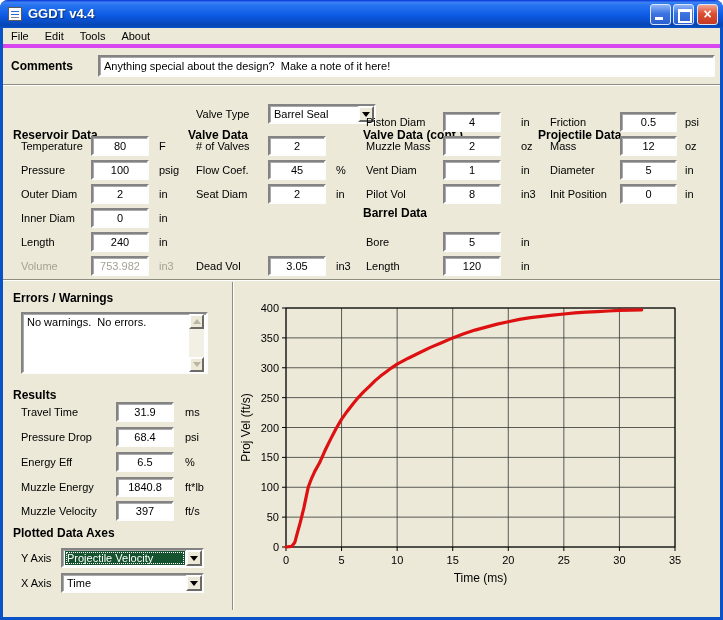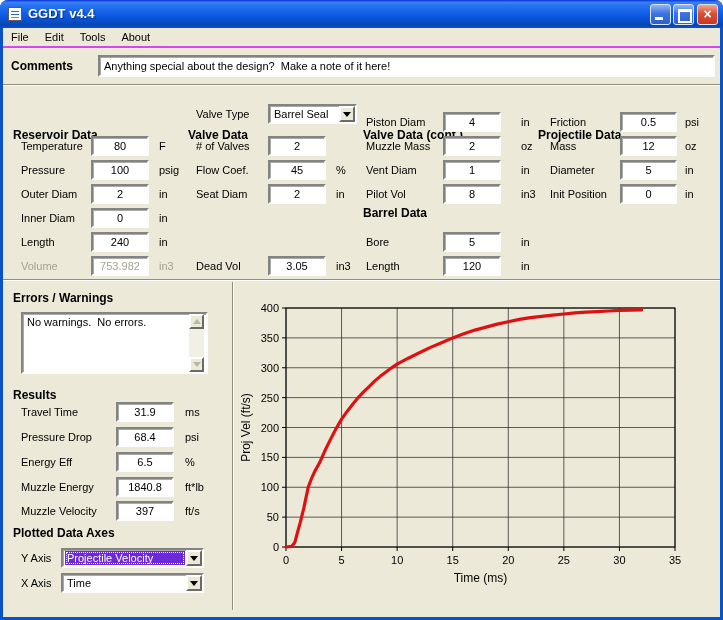--- a/index.html
+++ b/index.html
@@ -16,47 +16,47 @@
   .app-icon:before{content:"";position:absolute;left:2px;top:3px;width:8px;height:1px;background:#2a6ad4;box-shadow:0 3px 0 #2a6ad4,0 6px 0 #8a8a8a;}
   .title-text{position:absolute;left:28px;top:6px;font-size:13px;font-weight:bold;text-shadow:1px 1px 1px #05337a;}
   .winbtn{position:absolute;top:4px;width:21px;height:21px;border:1px solid #dce6fa;border-radius:3px;color:#fff;}
   .winbtn.min{right:52px;background:linear-gradient(180deg,#8fb4f8,#3c74e0 45%,#2a5fd0);}
   .winbtn.max{right:29px;background:linear-gradient(180deg,#8fb4f8,#3c74e0 45%,#2a5fd0);}
   .winbtn.close{right:5px;background:linear-gradient(180deg,#f3a693,#dd4f33 45%,#c53b22);
     font-size:14px;font-weight:bold;text-align:center;line-height:18px;}
   .winbtn.min:before{content:"";position:absolute;left:4px;bottom:4px;width:8px;height:3px;background:#fff;}
   .winbtn.max:before{content:"";position:absolute;left:4px;top:4px;width:10px;height:9px;border:2px solid #fff;border-top-width:3px;}
   
-  .menubar{position:absolute;left:0;top:28px;width:717px;height:20px;background:#ece9d8;display:flex;align-items:center;border-bottom:2px solid #d946ef;}
+  .menubar{position:absolute;left:0;top:28px;width:717px;height:20px;background:#ece9d8;display:flex;align-items:center;border-bottom:4px solid #d946ef;}
   .menu-item{font-size:11px;color:#000;padding:0 8px;line-height:19px;}
   
   .blabel{font-weight:bold;font-size:12px;color:#000;}
   .sunken{background:#fff;border:2px solid;border-color:#838383 #fdfdfd #fdfdfd #838383;box-shadow:inset 1px 1px 0 rgba(64,64,64,.45);}
   .hdiv{position:absolute;left:0;width:717px;height:2px;border-top:1px solid #8f8d7f;border-bottom:1px solid #fff;}
   .vdiv{position:absolute;width:2px;border-left:1px solid #8f8d7f;border-right:1px solid #fff;}
   
   .comments-label{position:absolute;left:8px;top:59px;}
   .comments-input{position:absolute;left:95px;top:55px;width:617px;height:22px;font-size:11px;font-family:"Liberation Sans",sans-serif;padding:0 4px;}
   
   .sect{position:absolute;top:88px;height:190px;}
   .sect-title{position:absolute;left:0;top:0;margin-top:40px;}
   .fr{position:absolute;left:0;right:0;height:22px;}
   .fl,.fu{position:absolute;top:4px;font-size:11px;color:#000;white-space:nowrap;}
   .fi{position:absolute;top:0;height:20px;font-size:11px;font-family:"Liberation Sans",sans-serif;text-align:center;padding:0;}
   .fr.dis .fl,.fr.dis .fi{color:#a5a294;}
   .combo{position:absolute;top:0;height:20px;background:#fff;border:2px solid;border-color:#838383 #fdfdfd #fdfdfd #838383;box-shadow:inset 1px 1px 0 rgba(64,64,64,.45);}
   .ct{position:absolute;left:4px;top:1px;right:19px;font-size:11px;line-height:14px;white-space:nowrap;overflow:hidden;}
   .cb{position:absolute;right:0;top:0;bottom:0;width:16px;background:#ece9d8;border:2px solid;border-color:#fdfdfd #6c6a64 #6c6a64 #fdfdfd;display:flex;align-items:center;justify-content:center;}
   .tri{width:0;height:0;border:4px solid transparent;border-top:5px solid #000;margin-top:4px;}
-  .combo.sel .ct{left:2px;right:17px;top:1px;bottom:1px;background:#6d28d9;color:#fff;padding-left:2px;outline:1px dotted #fff;outline-offset:-2px;}
+  .combo.sel .ct{left:2px;right:17px;top:1px;bottom:1px;background:#14532d;color:#fff;padding-left:2px;outline:1px dotted #fff;outline-offset:-2px;}
   
   #col-res{left:10px;width:178px;}
   #col-res .fl{left:8px;} #col-res .fi{left:78px;width:58px;text-align:center;} #col-res .fu{left:146px;} #col-res .combo{left:78px;width:89px;}
   #col-valve{left:185px;width:172px;}
-  #col-valve .fl{left:8px;} #col-valve .fi{left:80px;width:58px;} #col-valve .fu{left:148px;} #col-valve .combo{left:80px;width:89px;}
+  #col-valve .fl{left:8px;} #col-valve .fi{left:80px;width:58px;} #col-valve .fu{left:148px;} #col-valve .combo{left:80px;width:108px;}
   #col-vcont{left:360px;width:172px;}
   #col-vcont .fl{left:3px;} #col-vcont .fi{left:80px;width:58px;} #col-vcont .fu{left:158px;}
   #col-proj{left:535px;width:182px;}
   #col-proj .fl{left:12px;} #col-proj .fi{left:82px;width:57px;} #col-proj .fu{left:147px;}
   .calc-btn{position:absolute;left:12px;top:130px;width:159px;height:36px;background:#ece9d8;
     border:2px solid;border-color:#fefefe #7a786e #7a786e #fefefe;box-shadow:1px 1px 0 #55534a;
     color:#a8a494;font-size:13px;font-family:"Liberation Sans",sans-serif;text-shadow:1px 1px 0 #fff;}
   
   #errors-sect{position:absolute;left:10px;top:288px;width:210px;}
   .errors-box{position:absolute;left:8px;top:24px;width:187px;height:62px;font-size:11px;font-family:"Liberation Sans",sans-serif;

